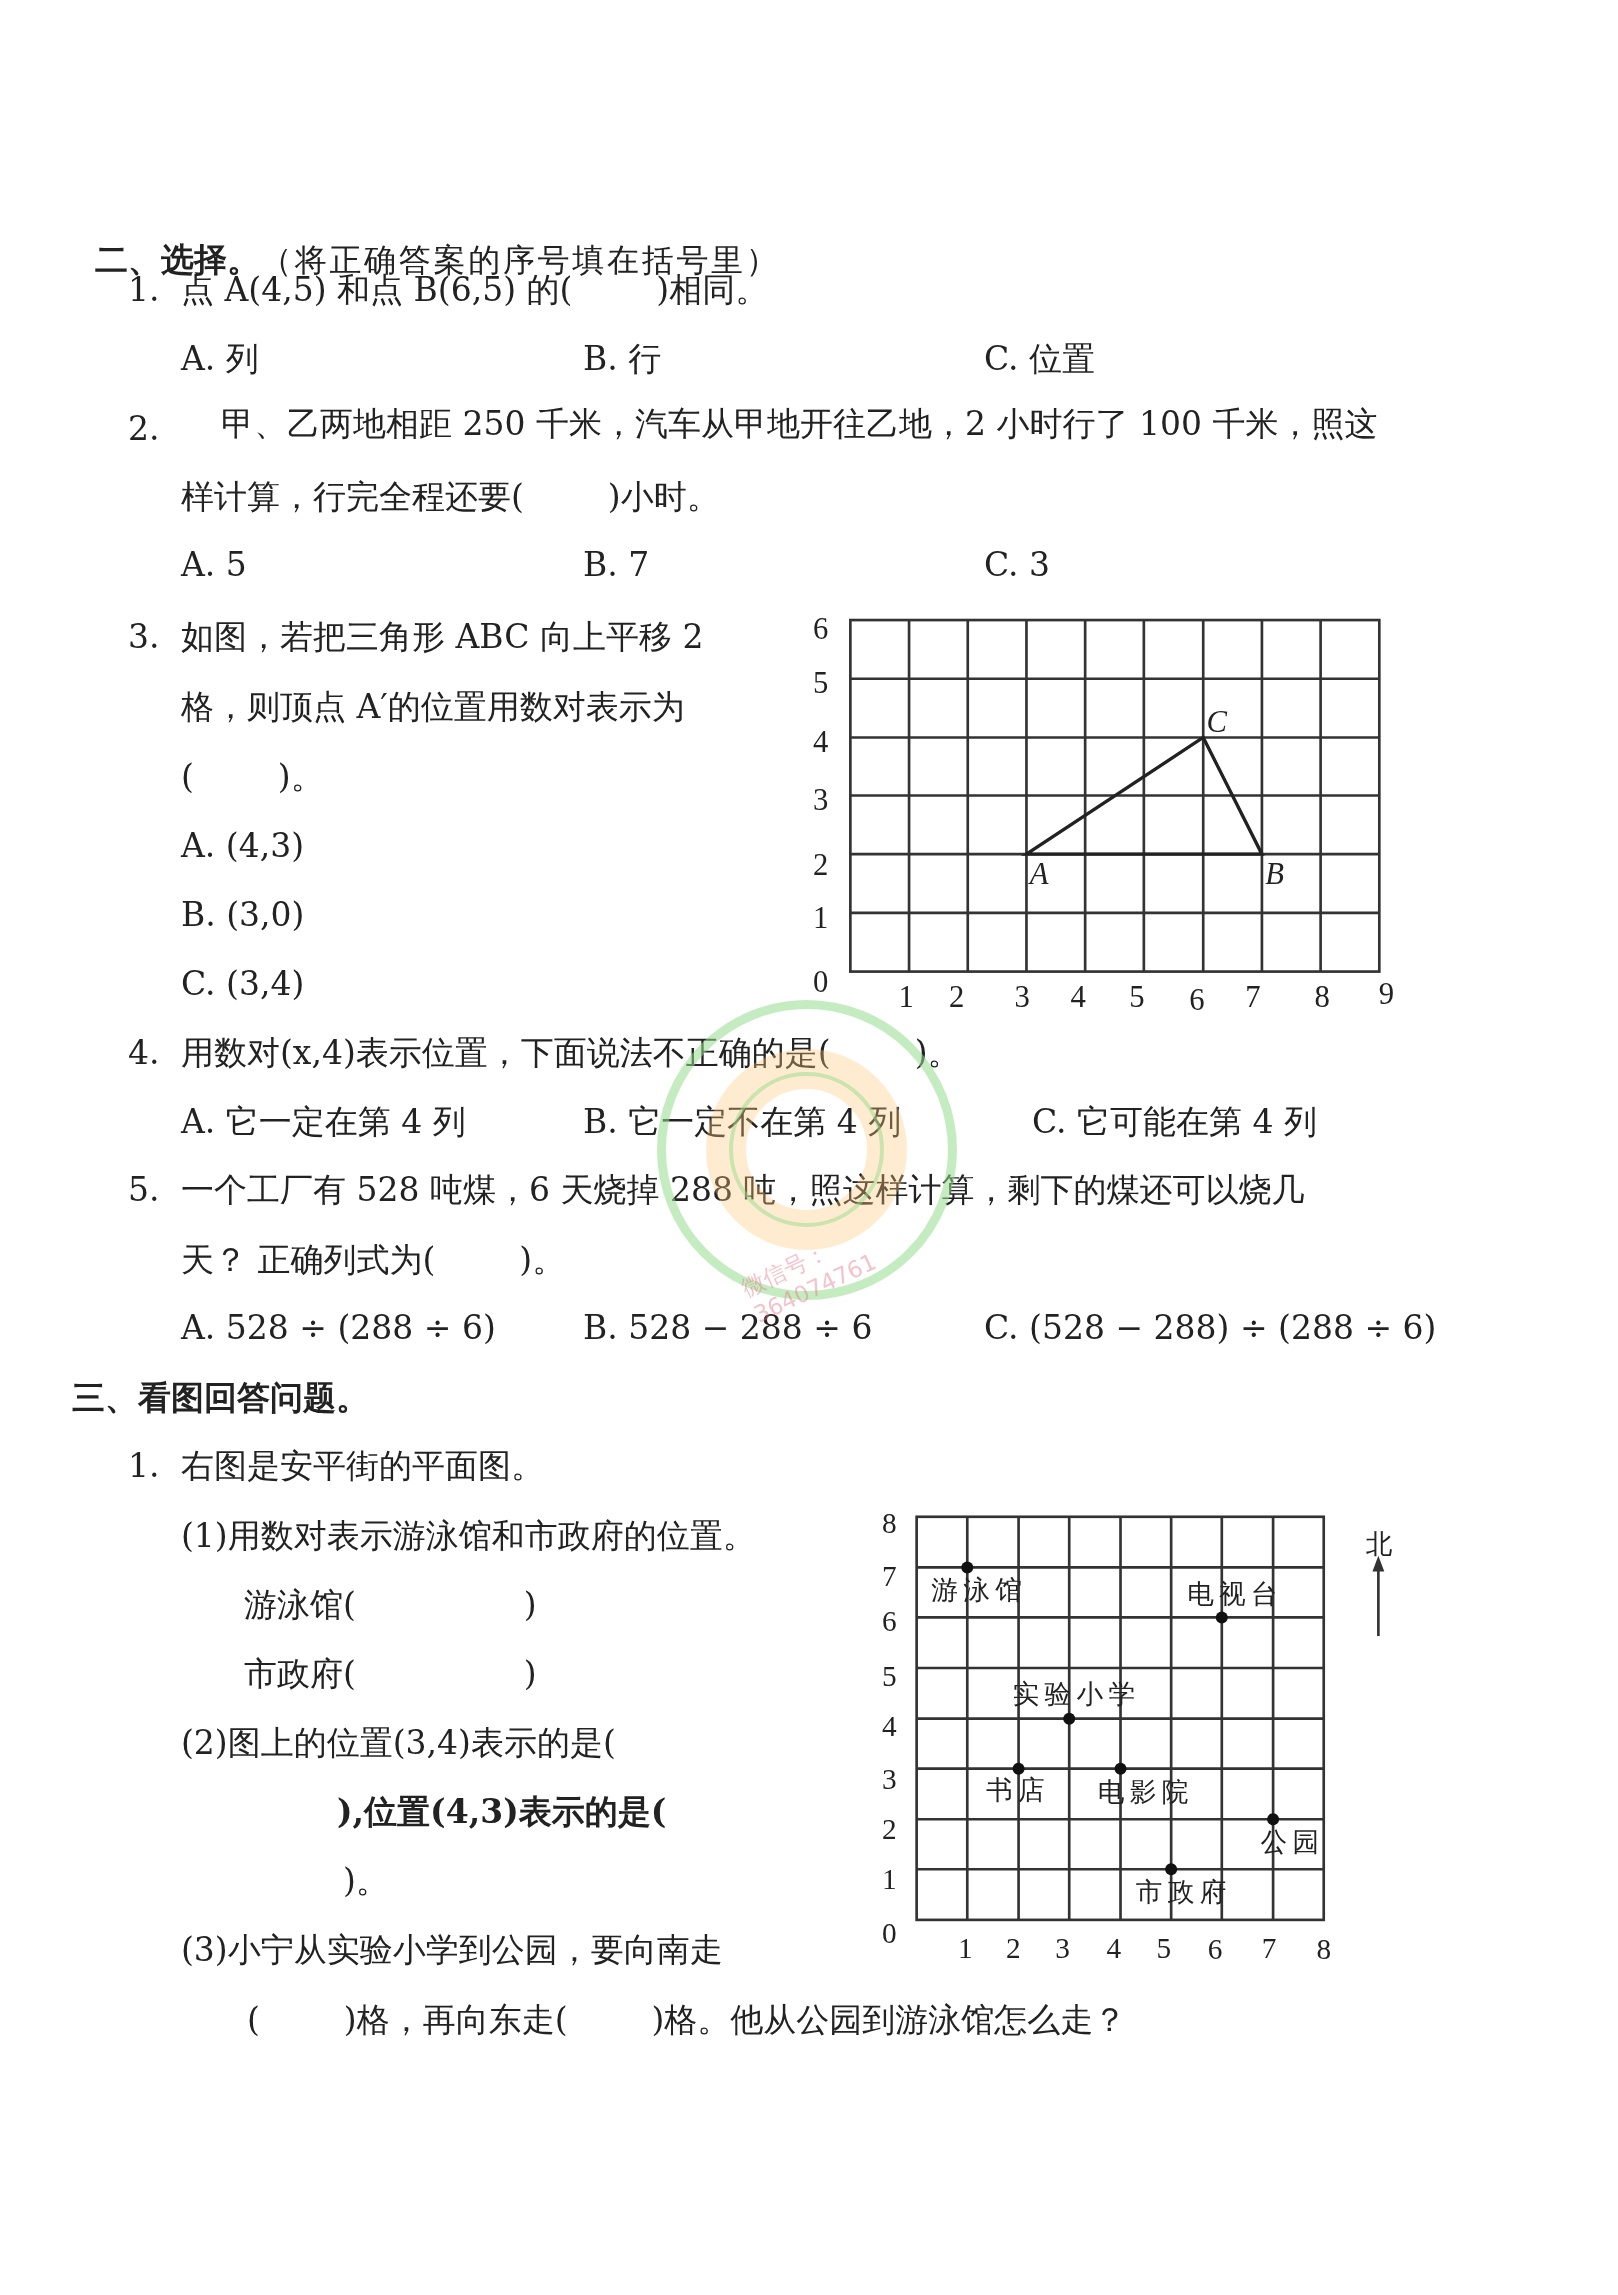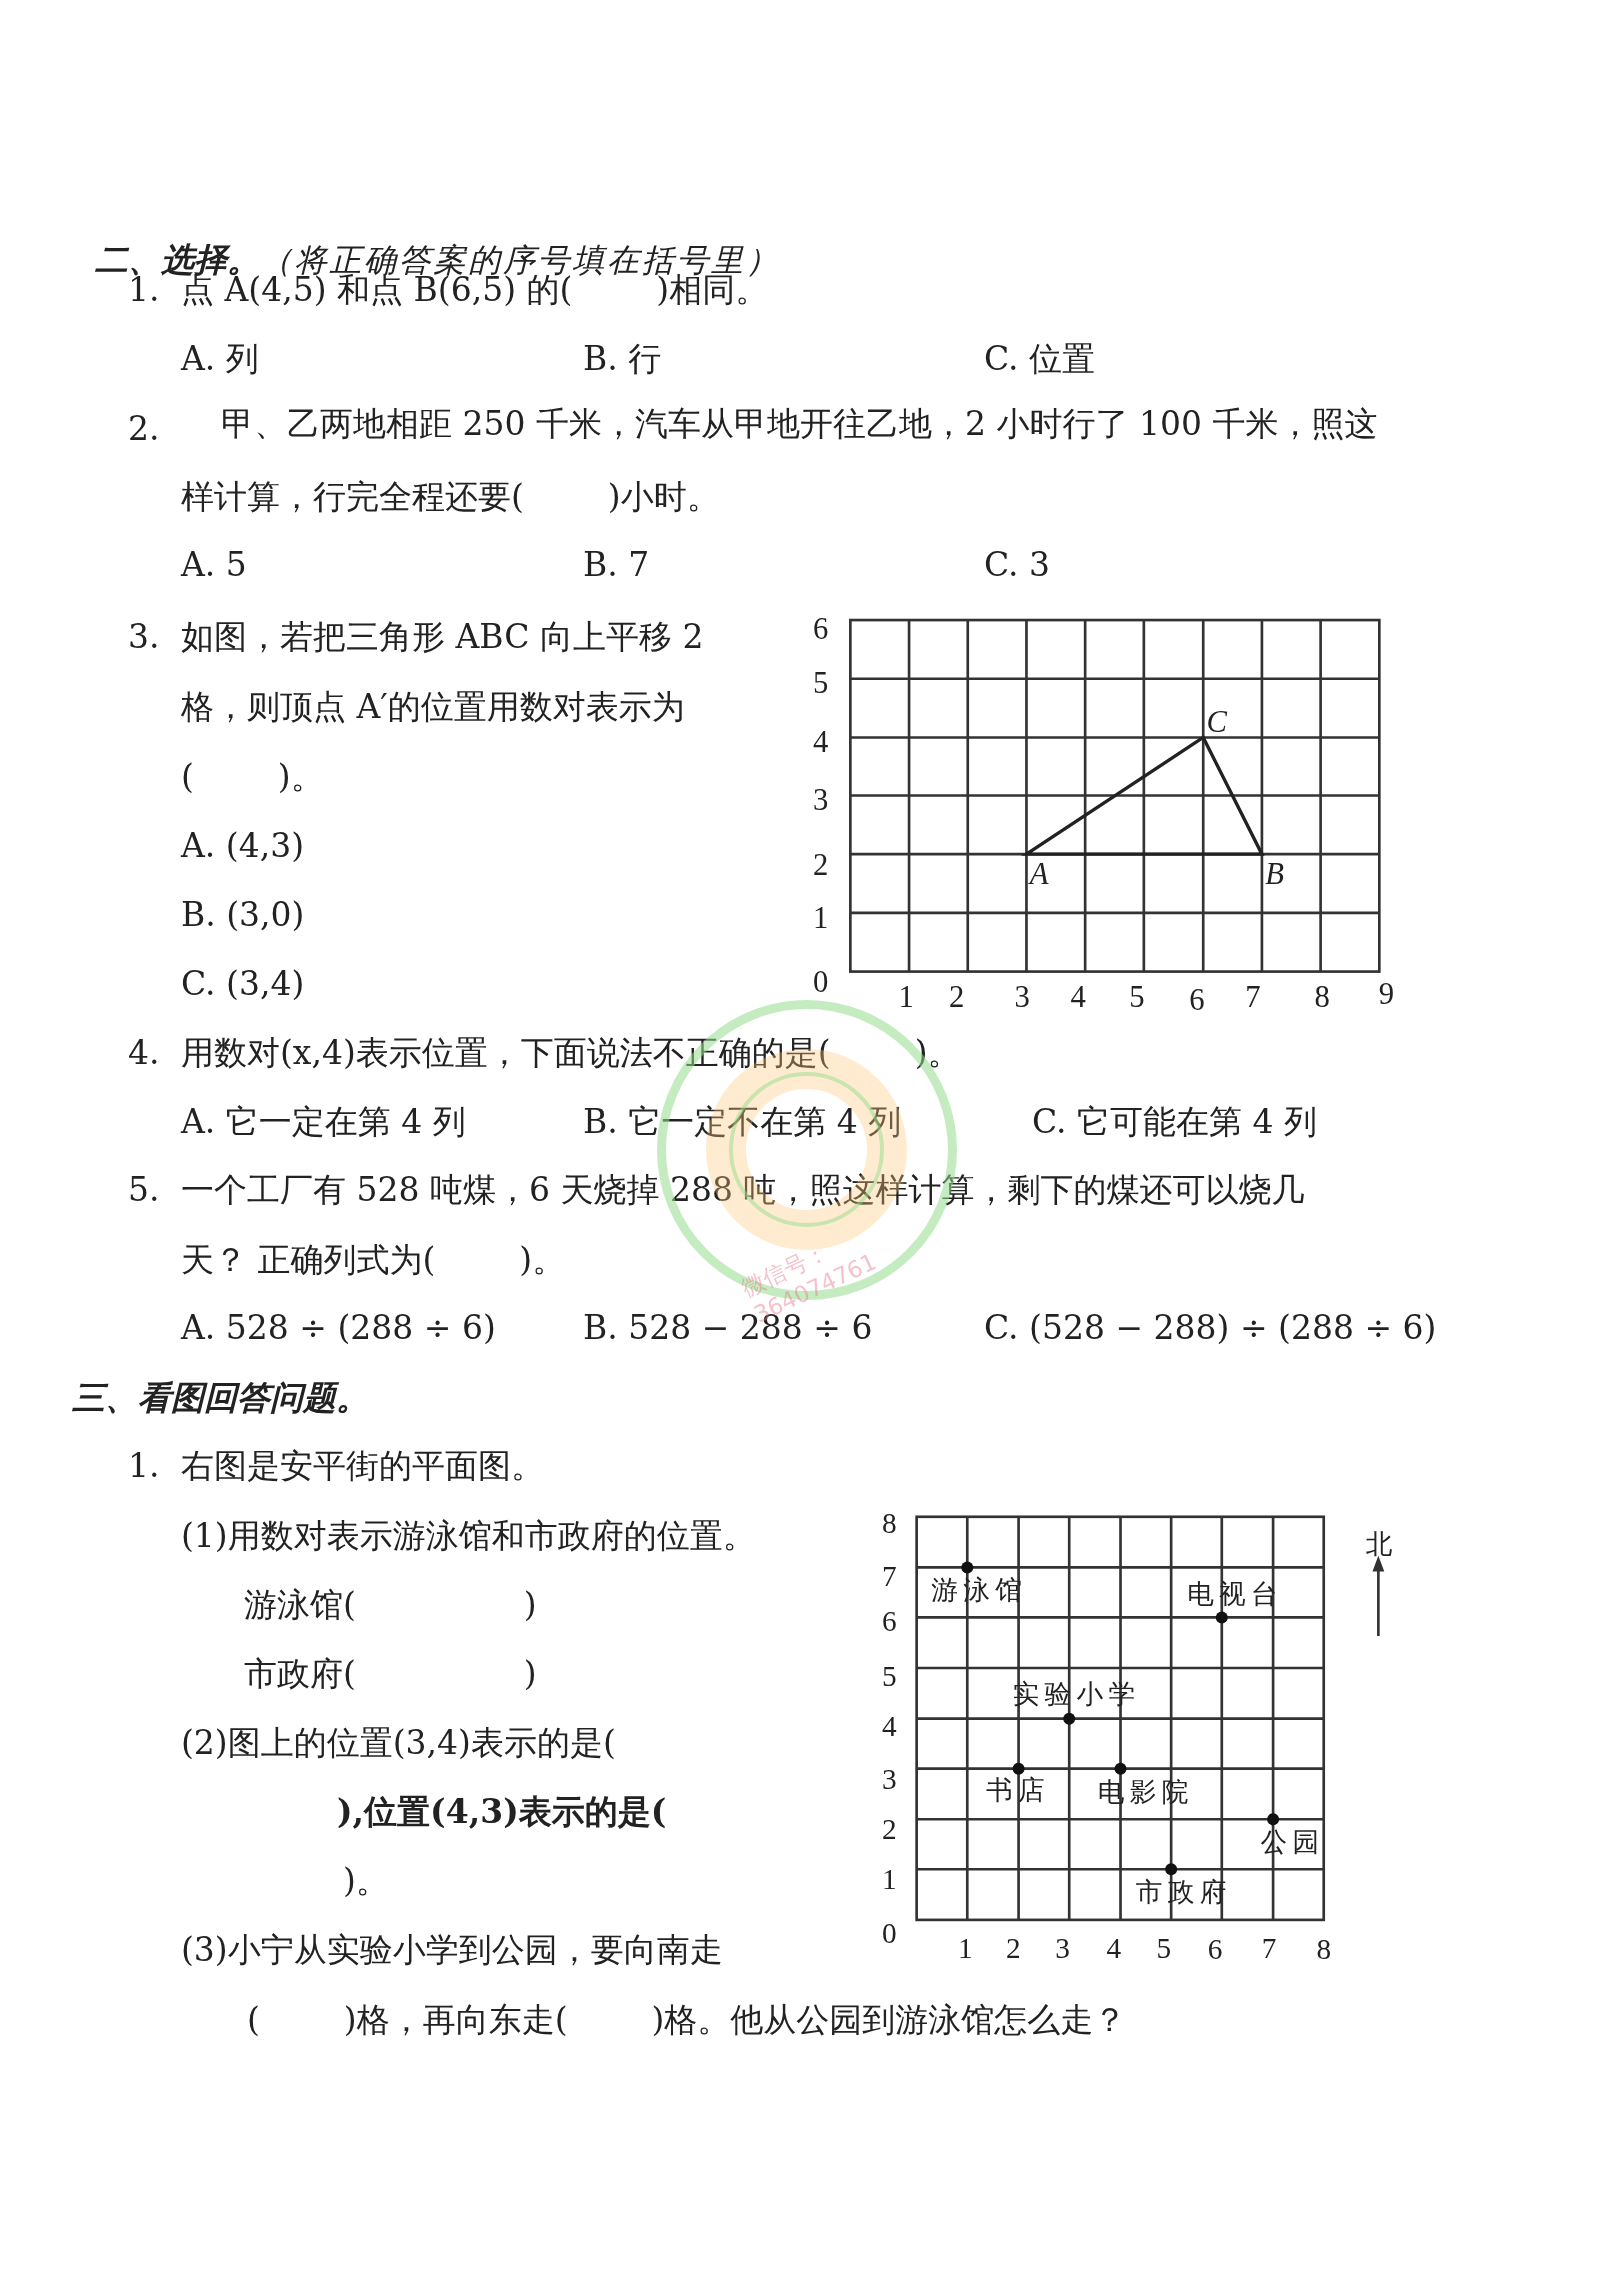--- a/index.html
+++ b/index.html
@@ -1,19 +1,19 @@
 <!DOCTYPE html>
 <html style="font-size:10.7px"><head>
 <meta charset="utf-8">
 <style>
   html, body { margin:0; padding:0; background:#ffffff; }
   body { width:1619px; height:2295px; position:relative; overflow:hidden;
          font-family:"DejaVu Serif","Liberation Serif",serif; color:#222; }
   .t { position:absolute; white-space:pre; font-size:33px; line-height:40px; }
-  .h { font-family:"DejaVu Sans","Liberation Sans",sans-serif; font-weight:bold; font-size:33px;font-style:italic; }
+  .h { font-family:"DejaVu Sans","Liberation Sans",sans-serif; font-weight:bold; font-size:33px; }
   .sub { font-size:32px; letter-spacing:2.7px; }
   svg text { font-family:"Liberation Serif","DejaVu Serif",serif; }
   .wm { position:absolute; left:657px; top:1000px; width:300px; height:300px; border-radius:50%;
         border:9.3px solid rgba(150,220,140,0.55); box-sizing:border-box; }
   .wm-inner { position:absolute; left:40px; top:40px; width:201px; height:201px; border-radius:50%;
         border:40px solid rgba(255,200,120,0.35); box-sizing:border-box; }
   .wm-core { position:absolute; left:63px; top:63px; width:155px; height:155px; border-radius:50%;
         border:4px solid rgba(150,220,140,0.5); box-sizing:border-box; }
   .wm-text { position:absolute; left:0; width:100%; text-align:center; color:rgba(240,170,90,0.45);
         font-size:53px; font-family:"DejaVu Sans",sans-serif; }

